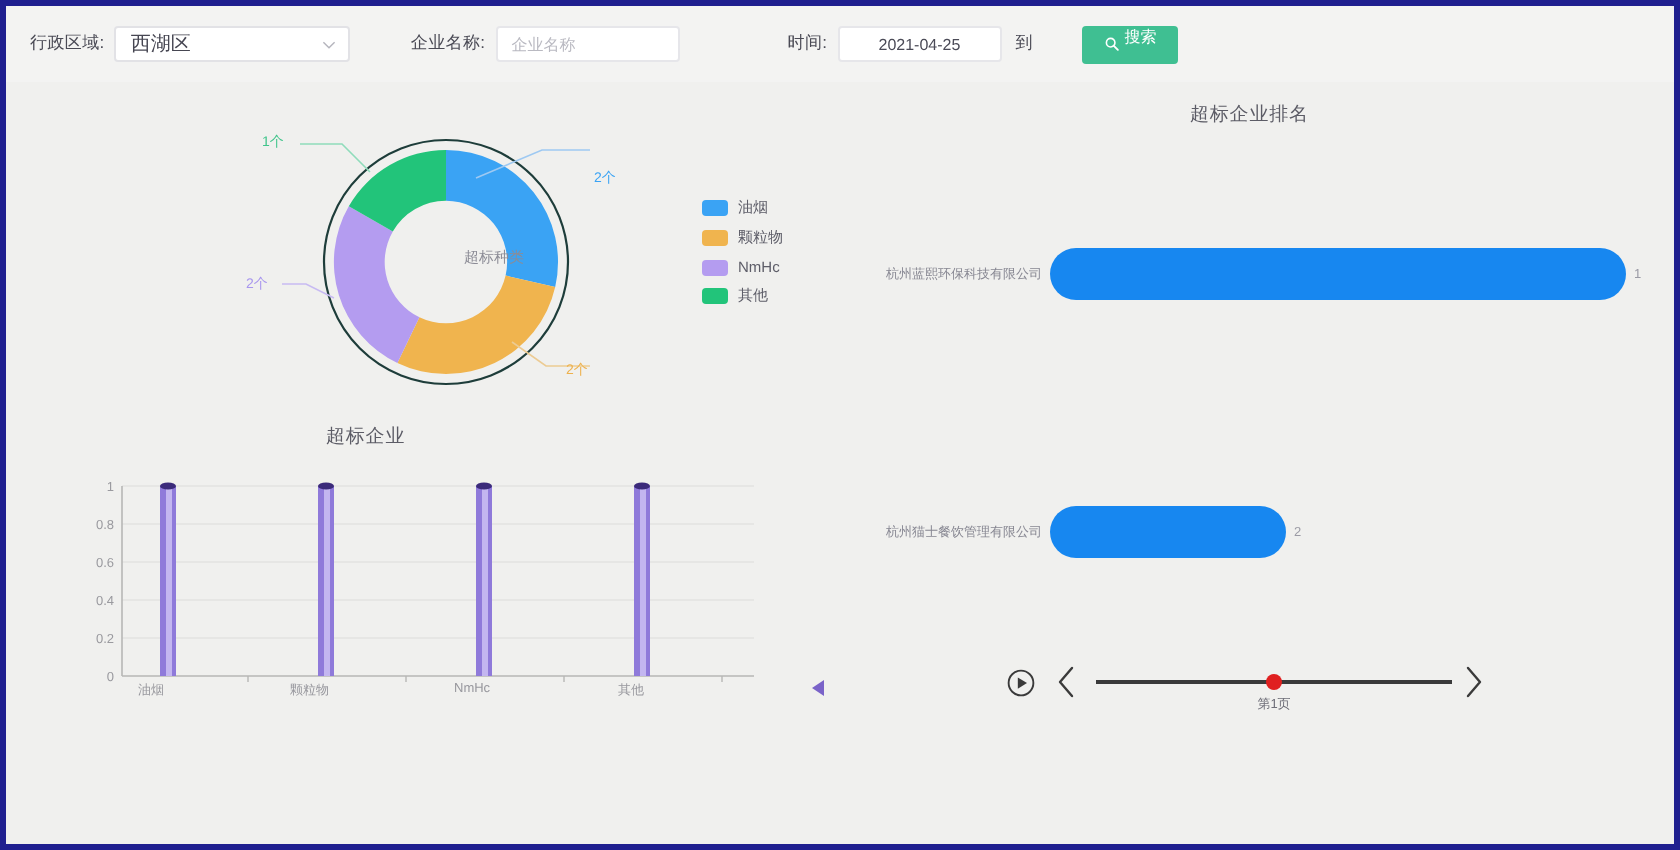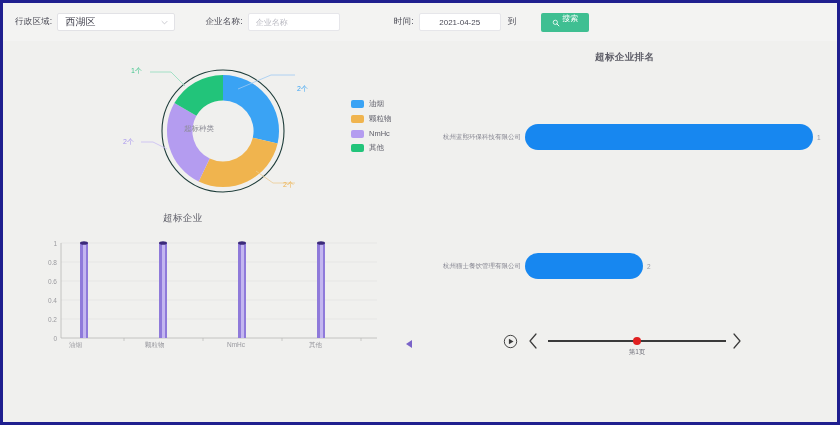--- a/index.html
+++ b/index.html
@@ -143,21 +143,21 @@
     white-space: nowrap;
   }
   .c-top-left  { left: 8px;  top: 5px;   color: #3fc48a; }
   .c-right     { left: 174px; top: 23px; color: #3aa3f4; }
   .c-left      { left: 0px;  top: 76px;  color: #a896ee; }
   .c-bot-right { left: 160px; top: 119px;color: #eeb14c; }
   .donut-center-label {
     position: absolute;
     left: 61px; top: 63px;
     width: 78px;
-    text-align: left;
+    text-align: right;
     font-size: 7.5px;
     color: #8c8c96;
   }
 
   
   .legend {
     position: absolute;
     left: 348px; top: 96px;
     display: flex;
     flex-direction: column;
@@ -200,21 +200,20 @@
     border-right: 6px solid #7a63c8;
   }
 
   
   .rank-title {
     position: absolute;
     left: 592px; top: 48px;
     font-size: 9.5px;
     color: #5c5c66;
     letter-spacing: .4px;
-    font-weight: bold;
   }
   .rank-row {
     position: absolute;
     display: flex;
     align-items: center;
     height: 30px;
   }
   .rank-row.r1 { left: 440px; top: 119px; }
   .rank-row.r2 { left: 440px; top: 248px; }
   .rank-name {

